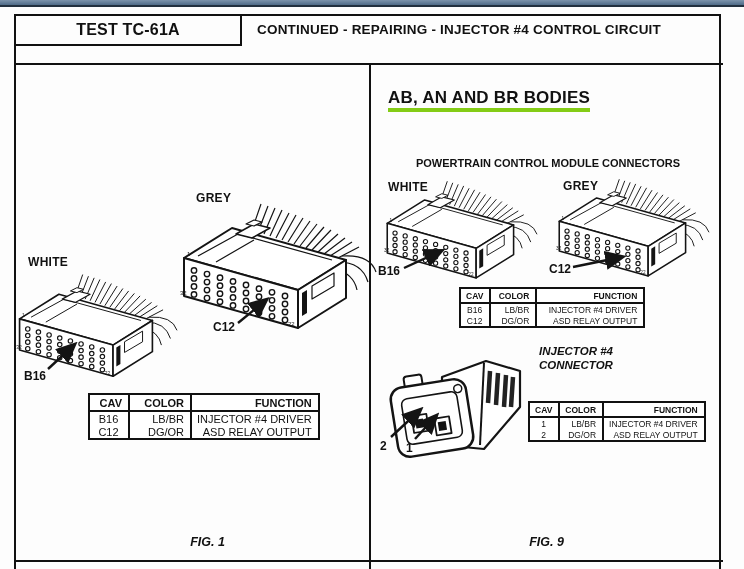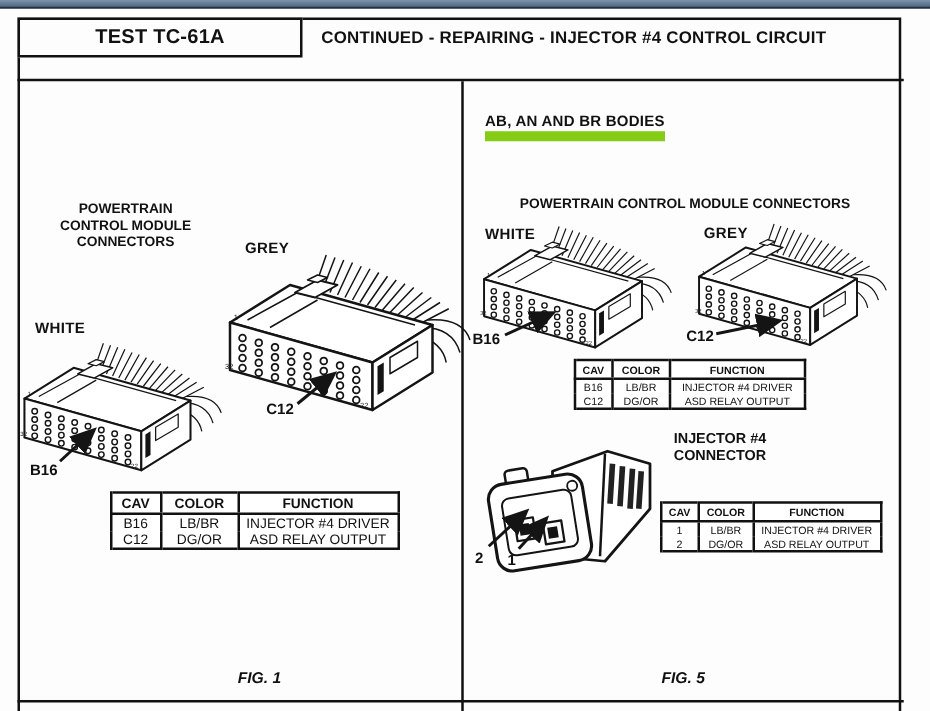--- a/index.html
+++ b/index.html
@@ -14,26 +14,26 @@
             box-sizing:border-box;display:flex;align-items:center;justify-content:center;
             font-weight:bold;font-size:16px;letter-spacing:.2px;background:#fdfdfd;text-align:center;}
   .page-title{position:absolute;left:257px;top:22px;font-weight:bold;font-size:13.5px;letter-spacing:.2px;text-align:center;}
   .v-divider{position:absolute;left:369px;top:65px;width:2px;height:504px;background:#111;}
   .bottom-line{position:absolute;left:14px;top:560px;width:709px;height:2px;background:#111;}
   .lbl{position:absolute;font-weight:bold;white-space:pre-line;}
   .conn-title{font-size:11px;line-height:13.5px;text-align:center;}
   .colorlbl{font-size:12px;letter-spacing:.3px;}
   .callout{font-size:12px;}
   .fignum{position:absolute;font-size:9px;font-weight:normal;text-align:center;letter-spacing:.4px;margin-top:32px;}
-  .section-heading{font-size:12px;border-bottom:8px solid #84cc16;padding-bottom:1px;letter-spacing:.2px;}
+  .section-heading{font-size:17px;border-bottom:4px solid #84cc16;padding-bottom:1px;letter-spacing:.2px;}
   .caption{position:absolute;font-style:italic;font-weight:bold;font-size:12.5px;text-align:center;}
   .art{position:absolute;left:0;top:0;pointer-events:none;}
   table.dtable{position:absolute;border-collapse:collapse;background:#fff;table-layout:fixed;}
   .dtable{border:2px solid #111;}
-  .dtable th,.dtable td{border-left:2px solid #111;white-space:nowrap;text-align:center;}
+  .dtable th,.dtable td{border-left:2px solid #111;white-space:nowrap;text-align:right;}
   .dtable th{border-bottom:2px solid #111;font-weight:bold;padding:2px 6px 1px 5px;}
   .dtable td{padding:1px 6px 0 5px;font-weight:normal;}
   .dtable td.c{text-align:center;}
   .t1{font-size:11px;}
   .t2{font-size:8.5px;}
 </style>
 </head>
 <body>
 
 <div class="page">
@@ -134,23 +134,20 @@
   <div class="outer-frame"></div>
   <div class="header-bottom-line"></div>
   <div class="v-divider"></div>
   <div class="bottom-line"></div>
 
   <div class="test-box">
     <span>TEST TC-61A</span>
   </div>
   <div class="page-title">CONTINUED - REPAIRING - INJECTOR #4 CONTROL CIRCUIT</div>
 
-  <div class="lbl conn-title" style="left:38px;top:161px;width:125px;">POWERTRAIN
-CONTROL MODULE
-CONNECTORS</div>
   <div class="lbl colorlbl" style="left:28px;top:255px;">WHITE</div>
   <div class="lbl colorlbl" style="left:196px;top:191px;">GREY</div>
   <div class="lbl callout" style="left:24px;top:369px;">B16</div>
   <div class="lbl callout" style="left:213px;top:320px;">C12</div>
   <div class="fignum" style="left:240px;top:382px;width:70px;">4110104</div>
 
   <table class="dtable t1" style="left:88px;top:393px;">
     <colgroup>
         <col style="width:40px">
         <col style="width:62px">
@@ -204,21 +201,21 @@
       <td>INJECTOR #4 DRIVER</td>
     </tr>
     <tr>
       <td class="c">C12</td>
       <td>DG/OR</td>
       <td>ASD RELAY OUTPUT</td>
     </tr>
   </tbody>
     </table>
 
-  <div class="lbl" style="left:539px;top:345px;font-size:11.5px;line-height:13.5px;">INJECTOR #4
+  <div class="lbl" style="left:539px;top:345px;font-size:11.5px;line-height:13.5px;font-style:italic;">INJECTOR #4
 CONNECTOR</div>
   <div class="fignum" style="left:627px;top:390px;width:70px;">5500294</div>
 
   <table class="dtable t2" style="left:528px;top:401px;">
     <colgroup>
         <col style="width:26px">
         <col style="width:42px">
         <col style="width:96px">
       </colgroup>
     <tbody>
@@ -236,15 +233,15 @@
       <td class="c">2</td>
       <td>DG/OR</td>
       <td>ASD RELAY OUTPUT</td>
     </tr>
   </tbody>
     </table>
 
   <div class="lbl callout" style="left:380px;top:439px;">2</div>
   <div class="lbl callout" style="left:406px;top:441px;">1</div>
 
-  <div class="caption" style="left:371px;top:535px;width:351px;">FIG. 5</div>
+  <div class="caption" style="left:371px;top:535px;width:351px;">FIG. 9</div>
 
 </div>
 
 </body></html>

